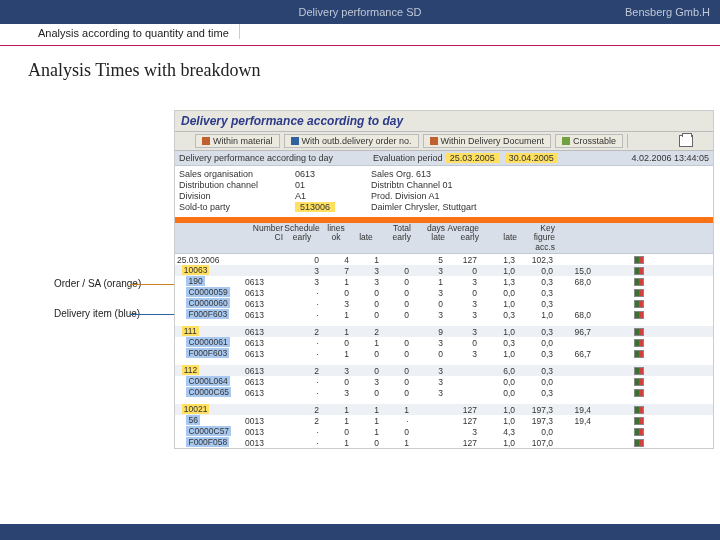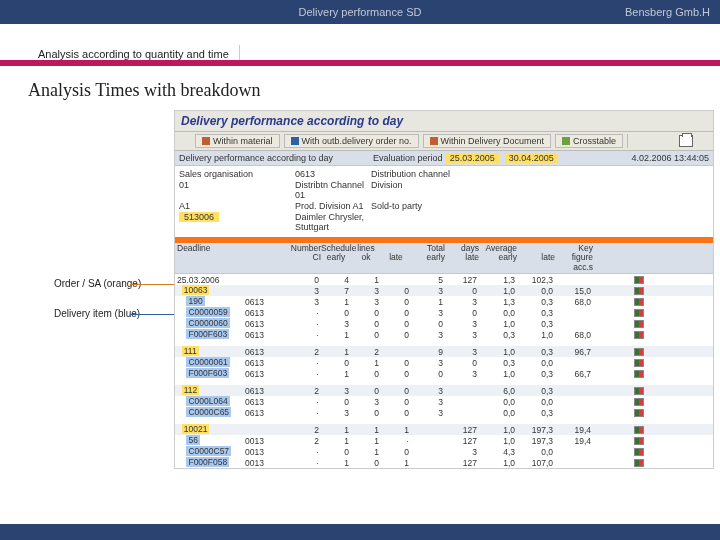--- a/index.html
+++ b/index.html
@@ -1,20 +1,20 @@
 <!DOCTYPE html>
 <html><head>
 <meta charset="utf-8">
 <style>
   * { box-sizing: border-box; margin: 0; padding: 0; }
   body { width: 720px; height: 540px; font-family: Arial, sans-serif; background: #fff; overflow: hidden; position: relative; }
   .topbar { height: 24px; background: #2b4370; color: #fff; display: flex; align-items: center; font-size: 11px; }
   .topbar .title { position: absolute; left: 50%; transform: translateX(-50%); color: #c0c8d8; }
   .topbar .right { margin-left: auto; margin-right: 10px; color: #c0c8d8; }
-  .tab-row { height: 22px; display: flex; align-items: flex-end; border-bottom: 6px solid #be185d; margin-top: 20px; }
+  .tab-row { height: 22px; display: flex; align-items: flex-start; border-bottom: 1px solid #be185d; }
   .tab-spacer { width: 28px; border-right: 1px solid #ccc; background: #fff; }
   .tab { padding: 3px 10px 0; font-size: 11px; background: #fff; border-right: 1px solid #ccc; color: #222; }
   .tab-filler { flex: 1; background: #2b4370; }
   .heading { padding: 14px 0 0 28px; font-size: 18px; font-weight: 400; color: #222; font-family: Georgia, serif; }
   .shot { position: absolute; top: 110px; left: 174px; width: 540px; border: 1px solid #ccc; background: #f5f4ef; }
   .shot-title { background: #e7e7df; color: #2c3a8a; font-weight: 700; font-size: 12px; padding: 3px 6px; border-bottom: 1px solid #bbb; font-style: italic; }
   .toolbar { display: flex; align-items: center; background: #e7e7df; border-bottom: 1px solid #bbb; padding: 2px 20px; gap: 4px; font-size: 9px; }
   .tbtn { display: flex; align-items: center; gap: 3px; padding: 1px 6px; border: 1px solid #bbb; background: #eceadf; color: #333; }
   .tbtn .ic { width: 8px; height: 8px; background: #c06030; }
   .tbtn .ic.b { background: #3060a0; }
@@ -91,33 +91,33 @@
   <div class="subhead" data-name="subheader">
     <span data-name="subhead-text">Delivery performance according to day</span>
     <span style="margin-left:40px" data-name="period-label">Evaluation period</span>
     <span class="hl" data-name="period-from">25.03.2005</span>
     <span class="hl" data-name="period-to">30.04.2005</span>
     <span class="r" data-name="timestamp">4.02.2006 13:44:05</span>
   </div>
   <div class="info" data-name="info-block">
     <span data-name="info-label">Sales organisation</span>
       <span data-name="info-val">0613</span>
+      <span data-name="info-desc">Sales Org. 613</span>
     <span data-name="info-label">Distribution channel</span>
       <span data-name="info-val">01</span>
       <span data-name="info-desc">Distribtn Channel 01</span>
     <span data-name="info-label">Division</span>
       <span data-name="info-val">A1</span>
       <span data-name="info-desc">Prod. Division A1</span>
     <span data-name="info-label">Sold-to party</span>
       <span><span class="hl" data-name="soldto-hl">513006</span></span>
       <span data-name="info-desc">Daimler Chrysler, Stuttgart</span>
   </div>
   <div class="datatable" data-name="data-table">
     <div class="hdr" data-name="table-header">
-      <span>Deadline</span>
         <span></span>
       <span style="text-align:right;white-space:pre-line">Number
 CI</span>
       <span style="text-align:center">Schedule<br>early</span>
         <span style="text-align:center">lines<br>ok</span>
         <span style="text-align:center"><br>late</span>
       <span style="text-align:right">Total<br>early</span>
         <span style="text-align:right">days<br>late</span>
       <span style="text-align:right">Average<br>early</span>
         <span style="text-align:right"><br>late</span>

